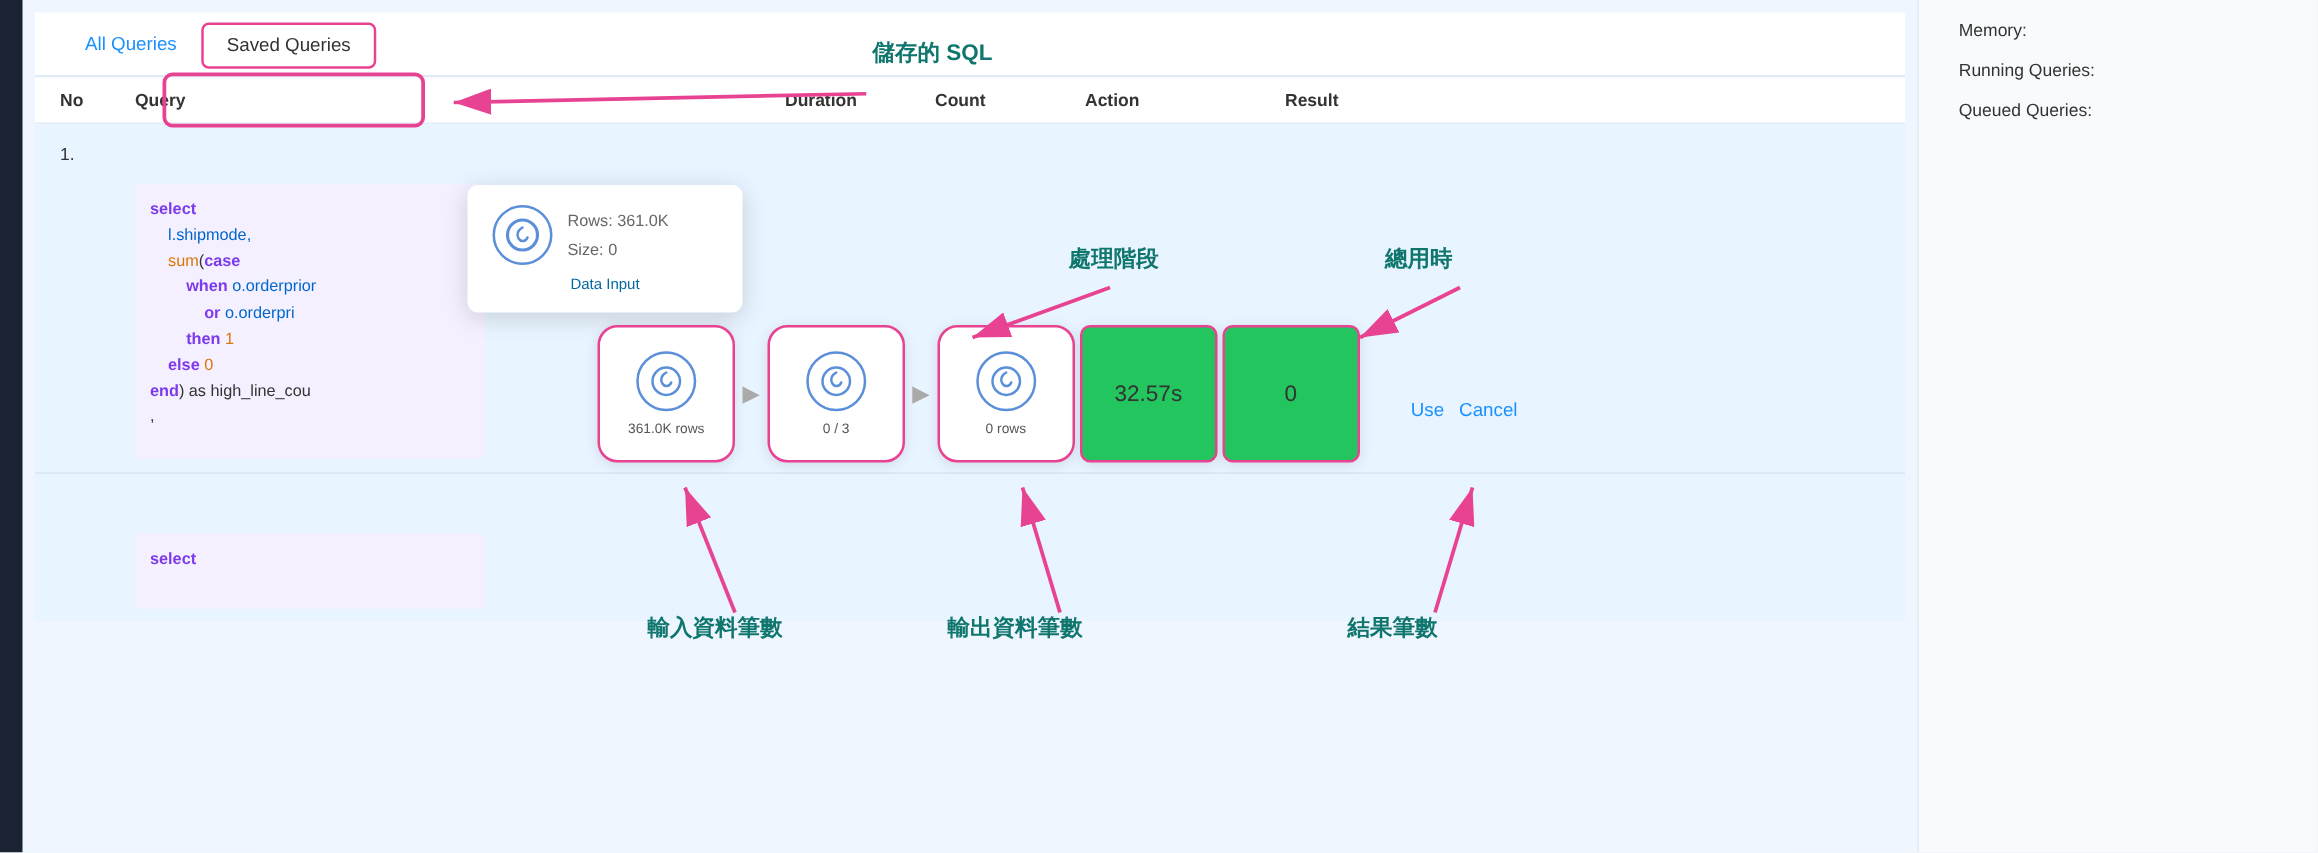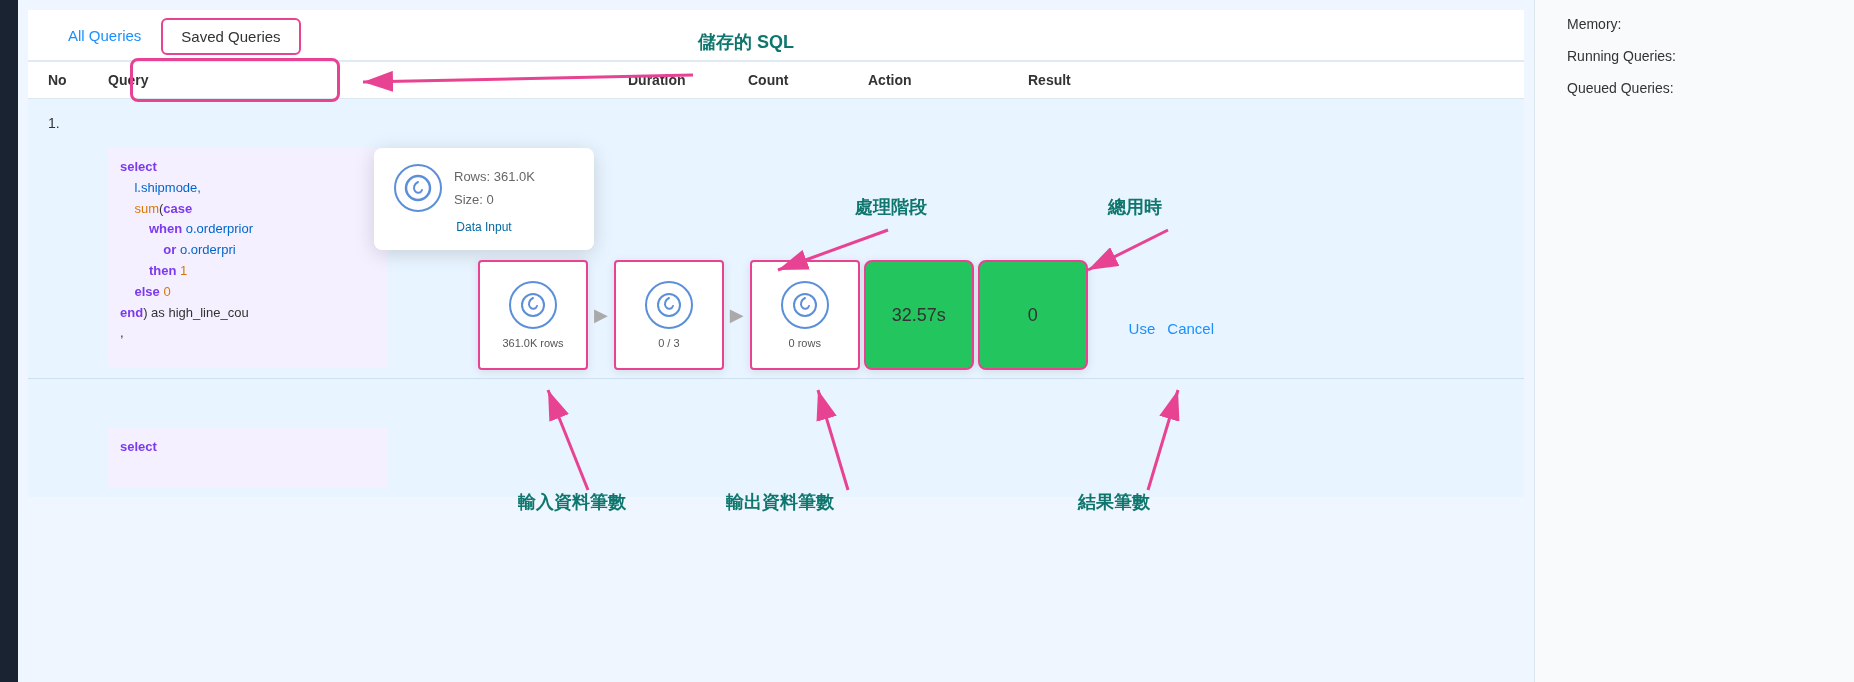--- a/index.html
+++ b/index.html
@@ -167,21 +167,21 @@
       display: flex;
       align-items: center;
       gap: 4px;
       z-index: 10;
     }
 
     .stage-box {
       width: 110px;
       height: 110px;
       background: #fff;
-      border-radius: 4px;
+      border-radius: 16px;
       box-shadow: 0 2px 10px rgba(0,0,0,0.1);
       display: flex;
       flex-direction: column;
       align-items: center;
       justify-content: center;
       gap: 8px;
       border: 2.5px solid #e84393;
     }
 
     .stage-circle {
@@ -417,21 +417,21 @@
     <div class="pink-highlight" style="top: 58px; left: 112px; width: 210px; height: 44px;"></div>
 
     <div class="annotation-text" style="top: 30px; left: 680px;">儲存的 SQL</div>
 
     <div class="annotation-text" style="top: 195px; left: 810px; margin-left: 27px;">處理階段</div>
 
     <div class="annotation-text" style="top: 195px; left: 1090px;">總用時</div>
 
     <div class="annotation-text" style="top: 490px; left: 500px;">輸入資料筆數</div>
 
-    <div class="annotation-text" style="top: 490px; left: 708px;">輸出資料筆數</div>
+    <div class="annotation-text" style="top: 490px; left: 740px;">輸出資料筆數</div>
 
     <div class="annotation-text" style="top: 490px; left: 1060px;">結果筆數</div>
 
     <svg class="arrows-overlay" xmlns="http://www.w3.org/2000/svg">
 
       <defs>
         <marker id="arrowhead" markerWidth="10" markerHeight="7" refX="10" refY="3.5" orient="auto">
           <polygon points="0 0, 10 3.5, 0 7" fill="#e84393"></polygon>
         </marker>
       </defs>

